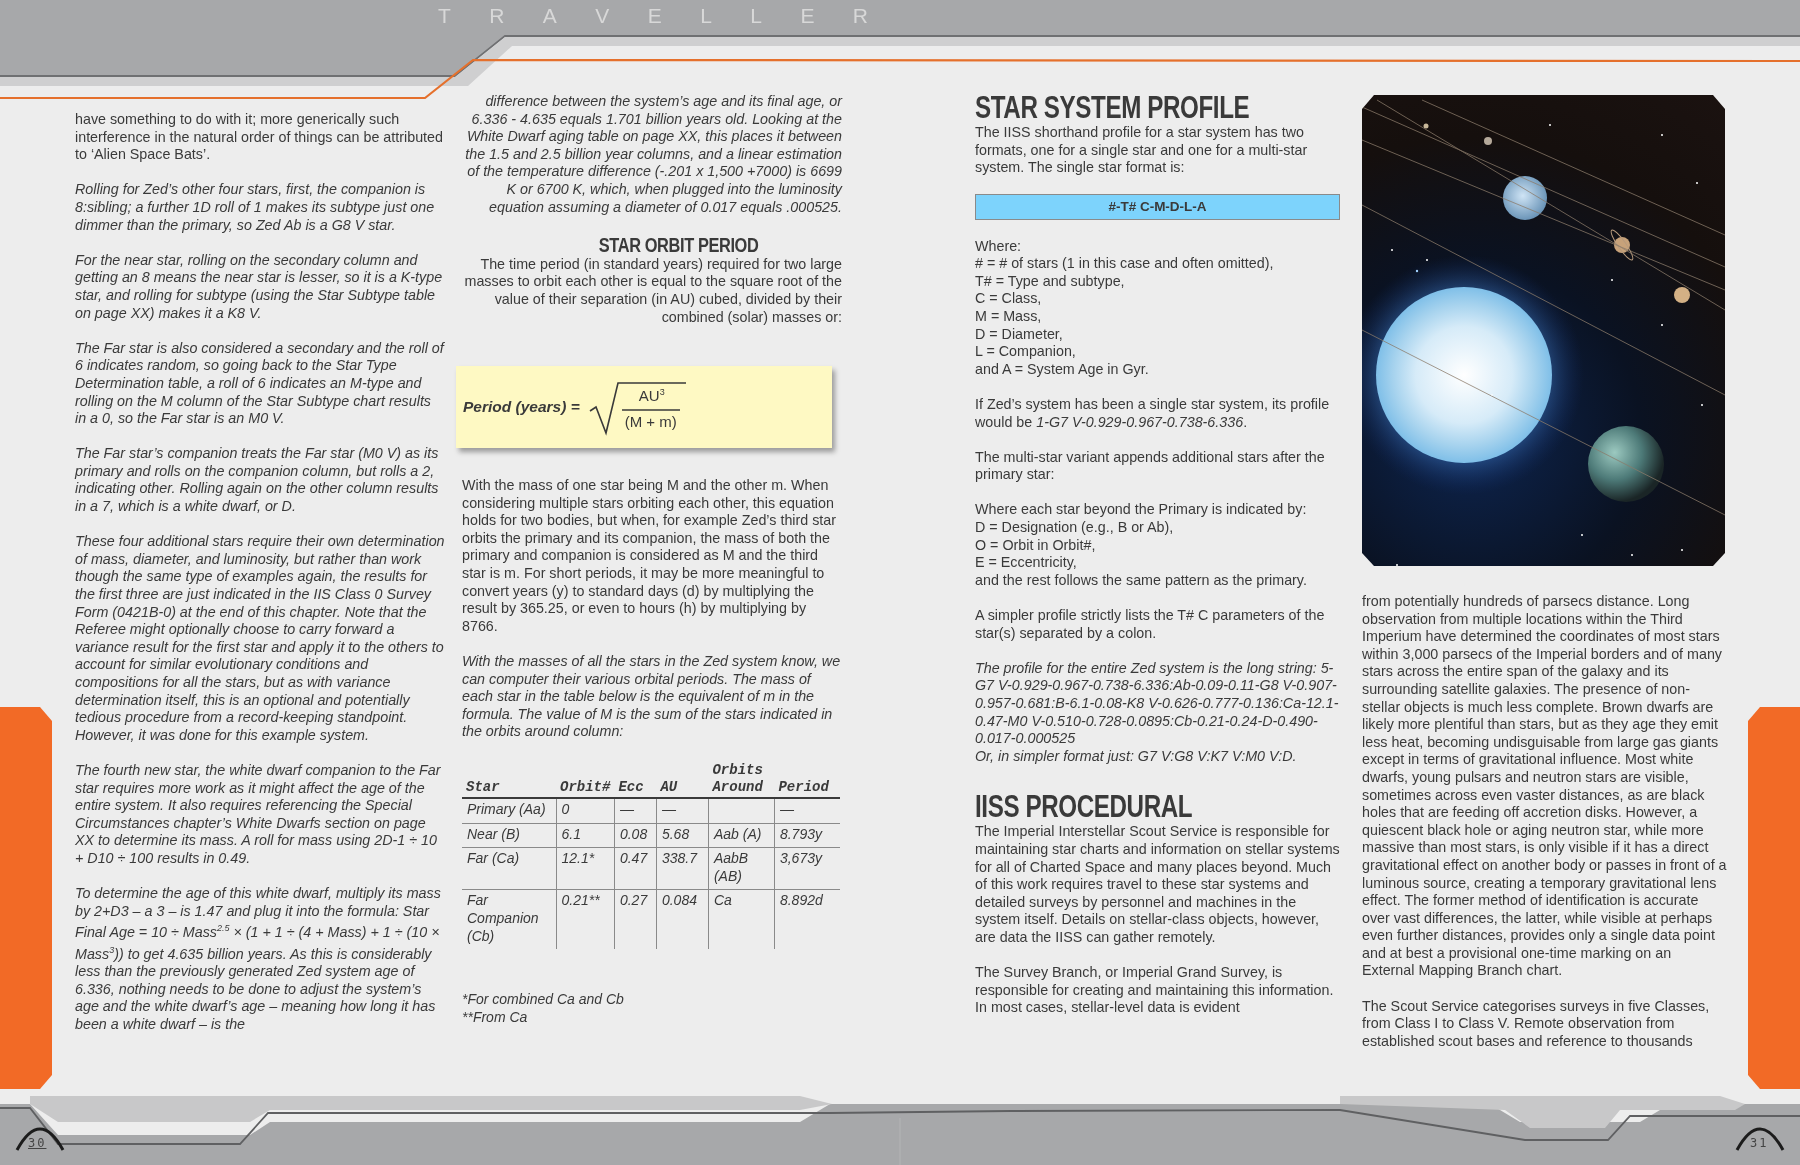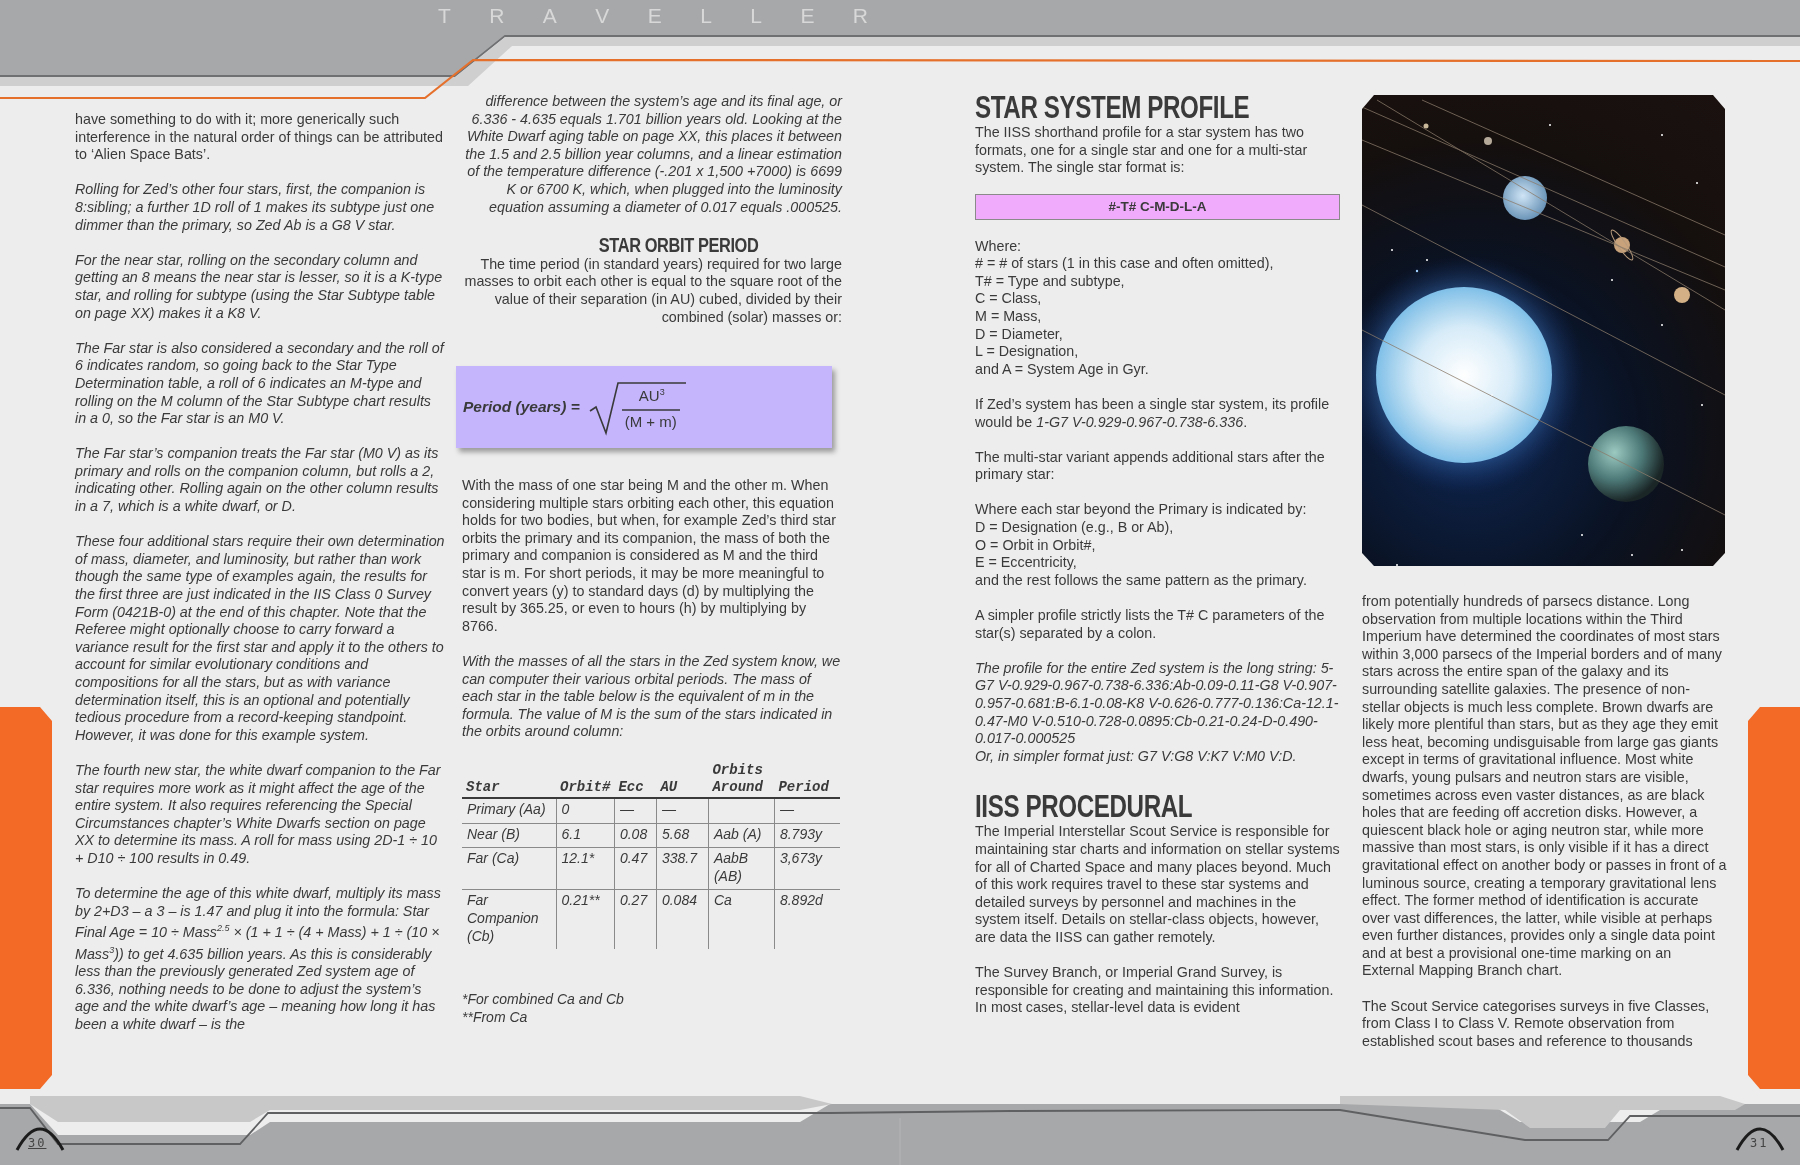--- a/index.html
+++ b/index.html
@@ -25,31 +25,31 @@
   .c4 { left:1362px; top:593px; width:365px; }
   h2.head {
     margin:0; font-family:"Liberation Sans Narrow","Liberation Sans", sans-serif;
     font-weight:bold; color:#3a3a3a; letter-spacing:-0.5px;
     transform:scaleX(0.78); transform-origin:left center; white-space:nowrap;
   }
   h2.big { font-size:31px; line-height:32px; }
   h2.small { font-size:21px; line-height:22px; margin-top:0; }
   .formula-box {
     position:absolute; left:456px; top:366px; width:376px; height:82px;
-    background:#c4b5fd; box-shadow:3px 4px 5px rgba(0,0,0,0.35);
+    background:#fef9c3; box-shadow:3px 4px 5px rgba(0,0,0,0.35);
     display:flex; align-items:center;
   }
   .formula-label { font-weight:bold; font-style:italic; font-size:15.5px; color:#3a3a3a; margin-left:7px; }
   .sqrt { position:relative; margin-left:8px; width:100px; height:60px; }
   .frac-top { position:absolute; left:36px; top:10px; width:56px; text-align:center; font-size:15px; }
   .frac-bot { position:absolute; left:28px; top:36px; width:70px; text-align:center; font-size:15px; }
   .frac-top sup { font-size:9px; }
   .code-box {
     border:1.5px solid #8a8a8a; font-weight:bold; font-size:13.5px;
-    padding:3px 6px; background:#f0abfc; margin:0 0 17.6px 0;
+    padding:3px 6px; background:#7dd3fc; margin:0 0 17.6px 0;
   }
   .code-box.center { text-align:center; }
   table.orbits { border-collapse:collapse; font-style:italic; font-size:14px; position:absolute; left:462px; top:761px; width:378px; }
   table.orbits th { font-weight:bold; text-align:left; vertical-align:bottom; padding:1px 4px 1px 4px; line-height:17px; border-bottom:2px solid #3a3a3a;font-family:Liberation Mono, monospace; }
   table.orbits td { vertical-align:top; padding:2px 5px 4px 5px; line-height:17.6px; border-bottom:1px solid #8a8a8a; border-left:1px solid #8a8a8a; }
   table.orbits td:first-child { border-left:none; }
   table.orbits tr:last-child td { border-bottom:none; height:52px; }
   .footnotes { position:absolute; left:462px; top:990px; font-size:14px; line-height:18px; font-style:italic; }
   .photo {
     position:absolute; left:1362px; top:95px; width:363px; height:471px;
@@ -192,21 +192,21 @@
   <h2 class="head big">STAR SYSTEM PROFILE</h2>
   <p>The IISS shorthand profile for a star system has two formats, one for a single star and one for a multi-star system. The single star format is:</p>
   <div class="code-box center">#-T# C-M-D-L-A</div>
   <p>
     <span>Where:</span><br>
     <span># = # of stars (1 in this case and often omitted),</span><br>
     <span>T# = Type and subtype,</span><br>
     <span>C = Class,</span><br>
     <span>M = Mass,</span><br>
     <span>D = Diameter,</span><br>
-    <span>L = Designation,</span><br>
+    <span>L = Companion,</span><br>
     <span>and A = System Age in Gyr.</span>
   </p>
   <p><span>If Zed’s system has been a single star system, its profile would be </span><span class="it">1-G7 V-0.929-0.967-0.738-6.336</span><span>.</span></p>
   <p>The multi-star variant appends additional stars after the primary star:</p>
   <p>
     <span>Where each star beyond the Primary is indicated by:</span><br>
     <span>D = Designation (e.g., B or Ab),</span><br>
     <span>O = Orbit in Orbit#,</span><br>
     <span>E = Eccentricity,</span><br>
     <span>and the rest follows the same pattern as the primary.</span>

